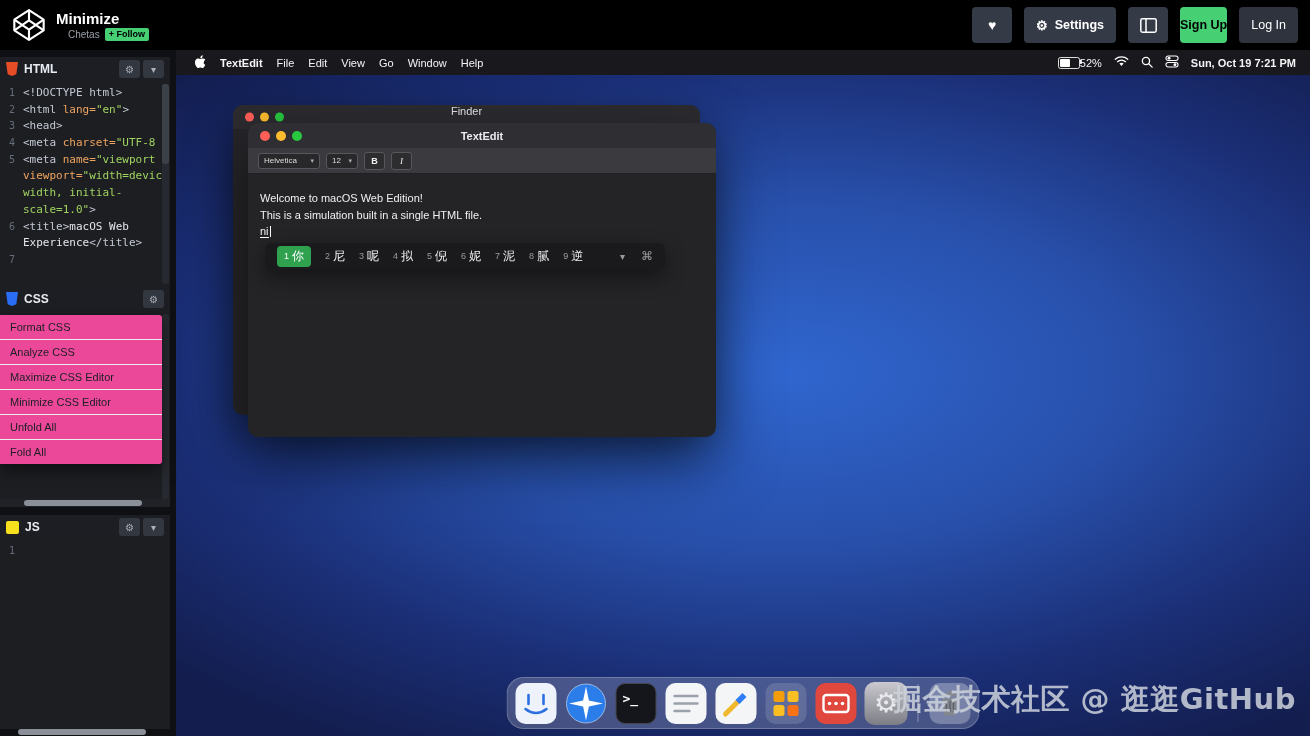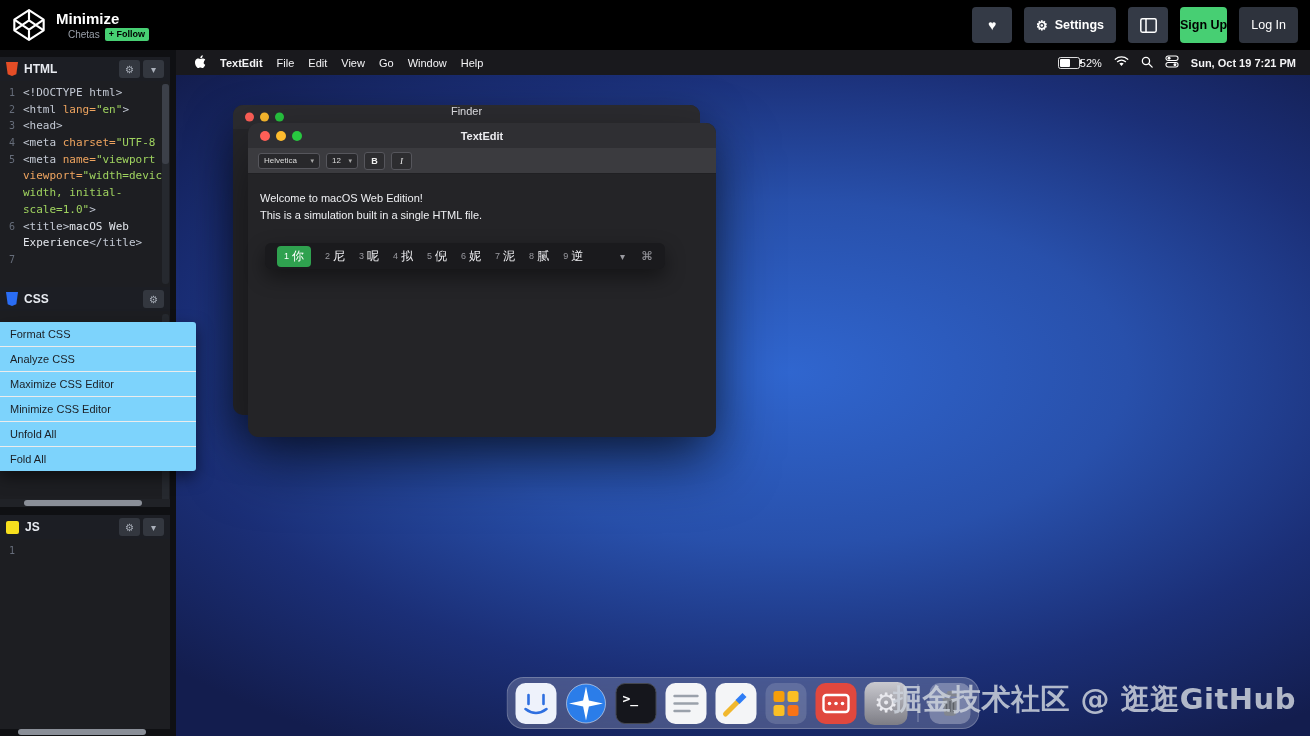--- a/index.html
+++ b/index.html
@@ -49,21 +49,21 @@
   #js-code{position:absolute;left:0;top:489px;width:170px;bottom:7px;background:#1d1e22;padding-top:4px;box-sizing:border-box;}
 
   .code-line{display:flex;height:16.7px;line-height:16.7px;font-family:"DejaVu Sans Mono",monospace;font-size:11px;white-space:pre;}
   .gutter{display:inline-block;width:15px;text-align:right;margin-right:8px;color:#666d7a;font-size:10px;flex:none;}
   .code-text{white-space:pre;}
   .tok-p{color:#c3c9d4;} .tok-a{color:#eea45f;} .tok-s{color:#9fd35f;} .tok-w{color:#e3e6ec;}
 
   .vtrack{position:absolute;top:3px;right:1px;width:7px;bottom:3px;background:#26292f;border-radius:3px;}
   .vthumb{position:absolute;top:0;left:0;width:7px;height:80px;background:#3c4049;border-radius:3px;}
 
-  .css-menu{position:absolute;left:0;top:11px;width:196px;background:#7dd3fc;border-radius:0 3px 3px 0;
+  .css-menu{position:absolute;left:0;top:4px;width:162px;background:#ec4899;border-radius:0 3px 3px 0;
             box-shadow:0 6px 16px rgba(0,0,0,.5);z-index:25;overflow:hidden;}
   .menu-item{height:24px;line-height:24px;padding:0 10px;font-size:11px;color:#1b1f24;
              border-bottom:1px solid #ececec;cursor:pointer;}
   .menu-item:last-child{border-bottom:none;}
 
   .hscroll{position:absolute;left:0;right:0;bottom:0;height:8px;background:#202227;}
   .hthumb{position:absolute;left:24px;top:1px;width:118px;height:6px;border-radius:3px;background:#8a8f98;}
   .bottom-scroll{position:absolute;left:0;bottom:0;width:176px;height:7px;background:#0f1013;}
   .bottom-scroll .hthumb{left:18px;width:128px;top:0;}
 
@@ -333,20 +333,23 @@
         <div class="select size-select">
           <span>12</span>
           <span class="sel-arrow">▾</span>
         </div>
         <div class="tbtn bold-btn">B</div>
         <div class="tbtn italic-btn">I</div>
       </div>
       <div class="te-content">
         <div class="te-line">Welcome to macOS Web Edition!</div>
         <div class="te-line">This is a simulation built in a single HTML file.</div>
+        <div class="te-line">
+          <span class="compose">ni</span><span class="caret"></span>
+        </div>
       </div>
       <div class="ime-bar">
         <div class="ime-list" id="ime-list">
             <div class="cand active">
               <span class="cand-num">1</span>
               <span class="cand-char">你</span>
             </div>
             <div class="cand">
               <span class="cand-num">2</span>
               <span class="cand-char">尼</span>

